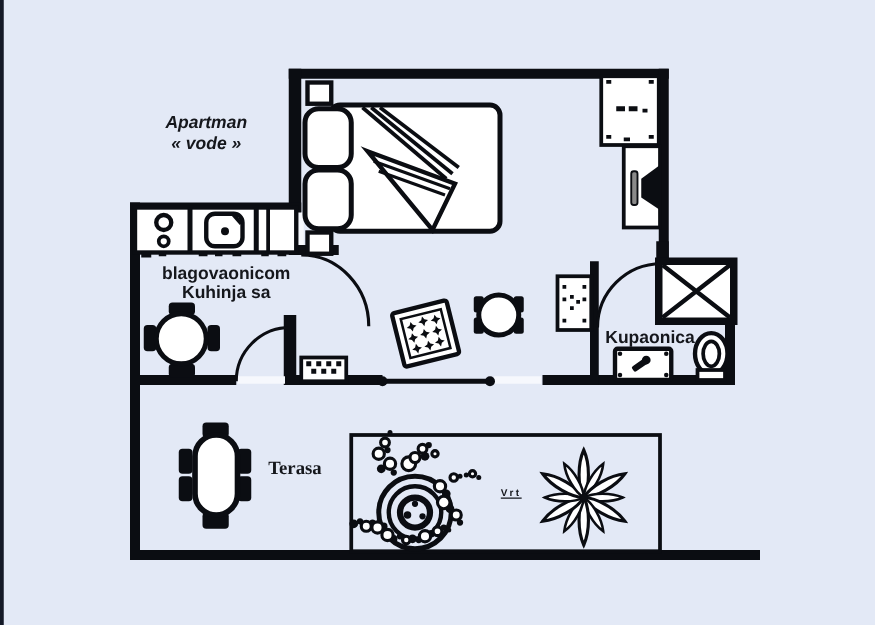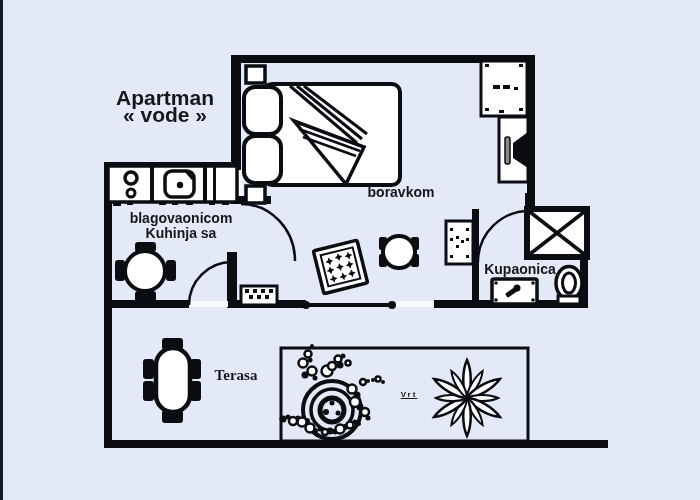--- a/index.html
+++ b/index.html
@@ -5,21 +5,21 @@
   :root{
     --bg:#e3e9f6; --ink:#0b0d12; --paper:#ffffff; --text:#15171c; --edge:#141927; --screen:#8a8a8a;
   }
   html,body{margin:0;padding:0;}
   body{width:700px;height:500px;overflow:hidden;background:var(--bg);
        font-family:"Liberation Sans", sans-serif;}
   .stage{position:relative;width:700px;height:500px;background:var(--bg);}
   .edge-strip{position:absolute;left:0;top:0;width:3px;height:500px;background:var(--edge);}
   svg{position:absolute;left:0;top:0;}
   .lbl{position:absolute;color:var(--text);font-weight:700;text-align:center;line-height:15px;}
-  .lbl-title{font-size:21px;line-height:17px;}
+  .lbl-title{font-size:14px;line-height:17px;font-style:italic;}
   .lbl-room{font-size:14px;}
   .lbl-terrace{font-size:15px;font-family:Liberation Serif, serif;}
   .lbl-garden{font-size:8px;letter-spacing:2px;font-weight:700;}
 </style>
 </head>
 <body>
 
 <div class="stage">
 
   <div class="edge-strip"></div>
@@ -300,21 +300,20 @@
     <div>Apartman</div>
     <div>« vode »</div>
   </div>
 
   <div class="lbl lbl-room" style="left:125px;top:211px;width:112px;">
     <div>blagovaonicom</div>
     <div>Kuhinja sa</div>
   </div>
 
   <div class="lbl lbl-room" style="left:344px;top:185px;width:114px;">
-    <div>boravkom</div>
   </div>
 
   <div class="lbl lbl-room" style="left:480px;top:262px;width:80px;">Kupaonica</div>
 
   <div class="lbl lbl-terrace" style="left:205px;top:368px;width:62px;">Terasa</div>
 
   <div class="lbl lbl-garden" style="left:394px;top:387px;width:30px;text-align:center;text-decoration:underline;">Vrt</div>
 
 </div>
 

